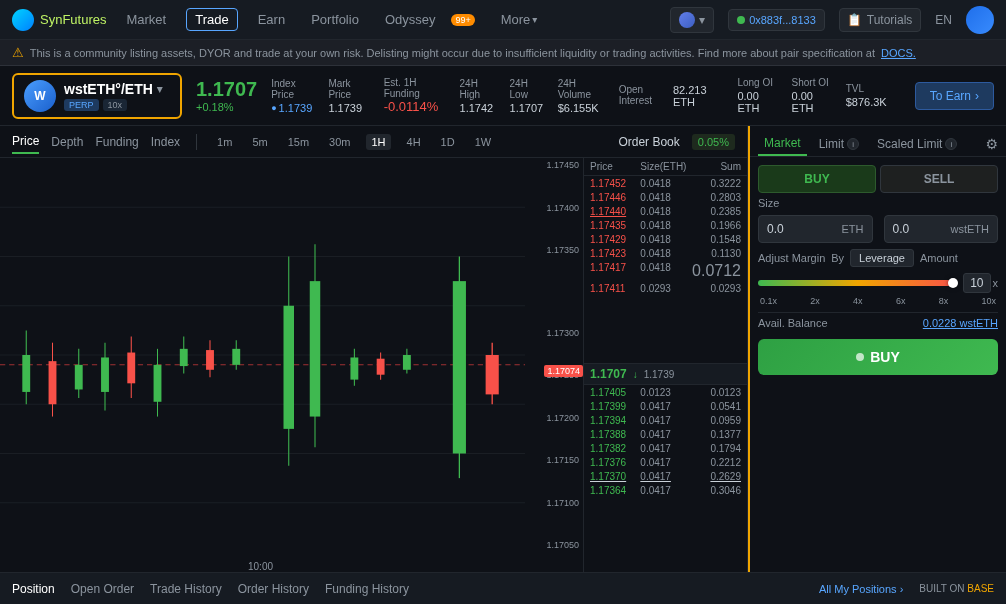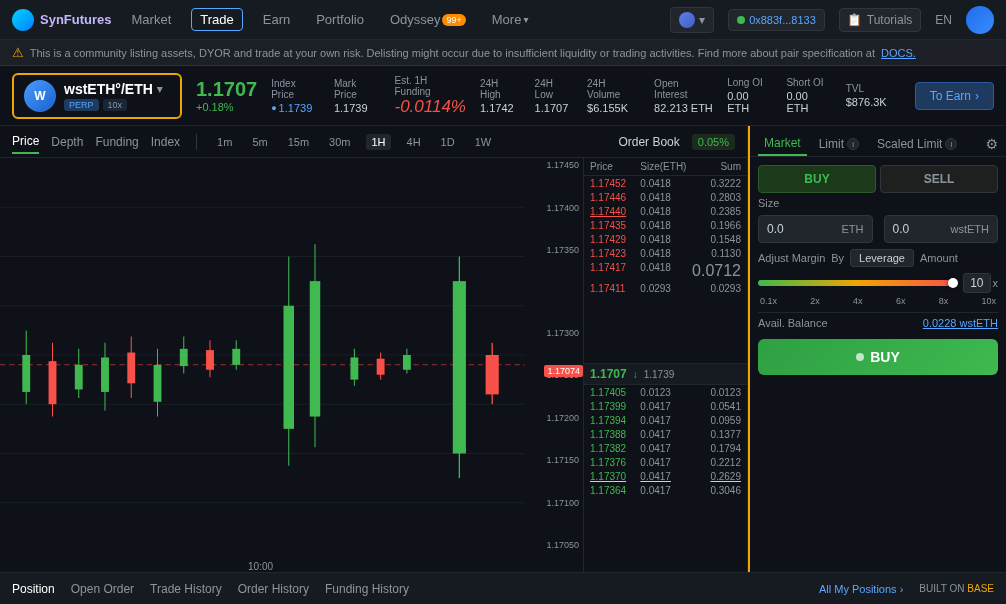--- a/index.html
+++ b/index.html
@@ -4,27 +4,27 @@
   <style>
     * { margin: 0; padding: 0; box-sizing: border-box; }
     body { background: #0e1117; color: #c9d1d9; font-family: 'Arial', sans-serif; font-size: 12px; width: 1006px; height: 604px; overflow: hidden; }
   </style>
 </head>
 <body>
 
 <div style="display:flex;align-items:center;background:#161b22;height:40px;padding:0 12px;gap:14px;border-bottom:1px solid #21262d;">
   <div style="display:flex;align-items:center;gap:6px;">
     <div style="width:22px;height:22px;background:linear-gradient(135deg,#00d4ff,#0080ff);border-radius:50%;"></div>
-    <span style="color:#c4b5fd;font-weight:bold;font-size:13px;">SynFutures</span>
+    <span style="color:#bef264;font-weight:normal;font-size:13px;">SynFutures</span>
   </div>
   <div style="color:#8b949e;font-size:13px;cursor:pointer;padding:4px 6px;">Market</div>
   <div style="color:#fff;font-size:13px;cursor:pointer;padding:3px 8px;border:1.5px solid #58a6ff;border-radius:4px;">Trade</div>
   <div style="color:#8b949e;font-size:13px;cursor:pointer;padding:4px 6px;">Earn</div>
   <div style="color:#8b949e;font-size:13px;cursor:pointer;padding:4px 6px;">Portfolio</div>
-  <div style="color:#8b949e;font-size:13px;cursor:pointer;padding:4px 6px;display:flex;align-items:center;gap:2px;">
+  <div style="color:#8b949e;font-size:13px;cursor:pointer;padding:4px 6px;display:flex;align-items:center;gap:16px;">
     <span>Odyssey</span>
     <span style="background:#ff8c00;color:white;border-radius:10px;padding:1px 4px;font-size:9px;">99+</span>
   </div>
   <div style="color:#8b949e;font-size:13px;cursor:pointer;padding:4px 6px;display:flex;align-items:center;gap:2px;">
     <span>More</span>
     <span style="font-size:10px;">▾</span>
   </div>
   <div style="flex:1;"></div>
   <div style="background:#21262d;border:1px solid #30363d;border-radius:4px;padding:4px 8px;color:#8b949e;font-size:12px;cursor:pointer;display:flex;align-items:center;gap:4px;">
     <div style="width:16px;height:16px;background:linear-gradient(135deg,#627eea,#3c5fc2);border-radius:50%;"></div>
@@ -72,35 +72,35 @@
         <span style="color:#58a6ff;font-size:9px;">●</span>
         <span>1.1739</span>
       </span>
   </div>
   <div style="display:flex;flex-direction:column;gap:2px;">
     <span style="font-size:10px;color:#8b949e;">Mark Price</span>
     <span style="font-size:11px;color:#c9d1d9;">1.1739</span>
   </div>
   <div style="display:flex;flex-direction:column;gap:0;">
     <span style="font-size:10px;color:#8b949e;">Est. 1H Funding</span>
-    <span style="font-size:17px;color:#f85149;font-style:italic;">-0.0114%</span>
+    <span style="font-size:13px;color:#f85149;">-0.0114%</span>
   </div>
   <div style="display:flex;flex-direction:column;gap:2px;">
     <span style="font-size:10px;color:#8b949e;">24H High</span>
     <span style="font-size:11px;color:#c9d1d9;">1.1742</span>
   </div>
   <div style="display:flex;flex-direction:column;gap:2px;">
     <span style="font-size:10px;color:#8b949e;">24H Low</span>
     <span style="font-size:11px;color:#c9d1d9;">1.1707</span>
   </div>
   <div style="display:flex;flex-direction:column;gap:2px;">
     <span style="font-size:10px;color:#8b949e;">24H Volume</span>
     <span style="font-size:11px;color:#c9d1d9;">$6.155K</span>
   </div>
-  <div style="display:flex;flex-direction:column;gap:2px;">
+  <div style="display:flex;gap:2px;">
     <span style="font-size:10px;color:#8b949e;">Open Interest</span>
     <span style="font-size:11px;color:#c9d1d9;">82.213 ETH</span>
   </div>
   <div style="display:flex;flex-direction:column;gap:2px;">
     <span style="font-size:10px;color:#8b949e;">Long OI</span>
     <span style="font-size:11px;color:#c9d1d9;">0.00 ETH</span>
   </div>
   <div style="display:flex;flex-direction:column;gap:2px;">
     <span style="font-size:10px;color:#8b949e;">Short OI</span>
     <span style="font-size:11px;color:#c9d1d9;">0.00 ETH</span>

